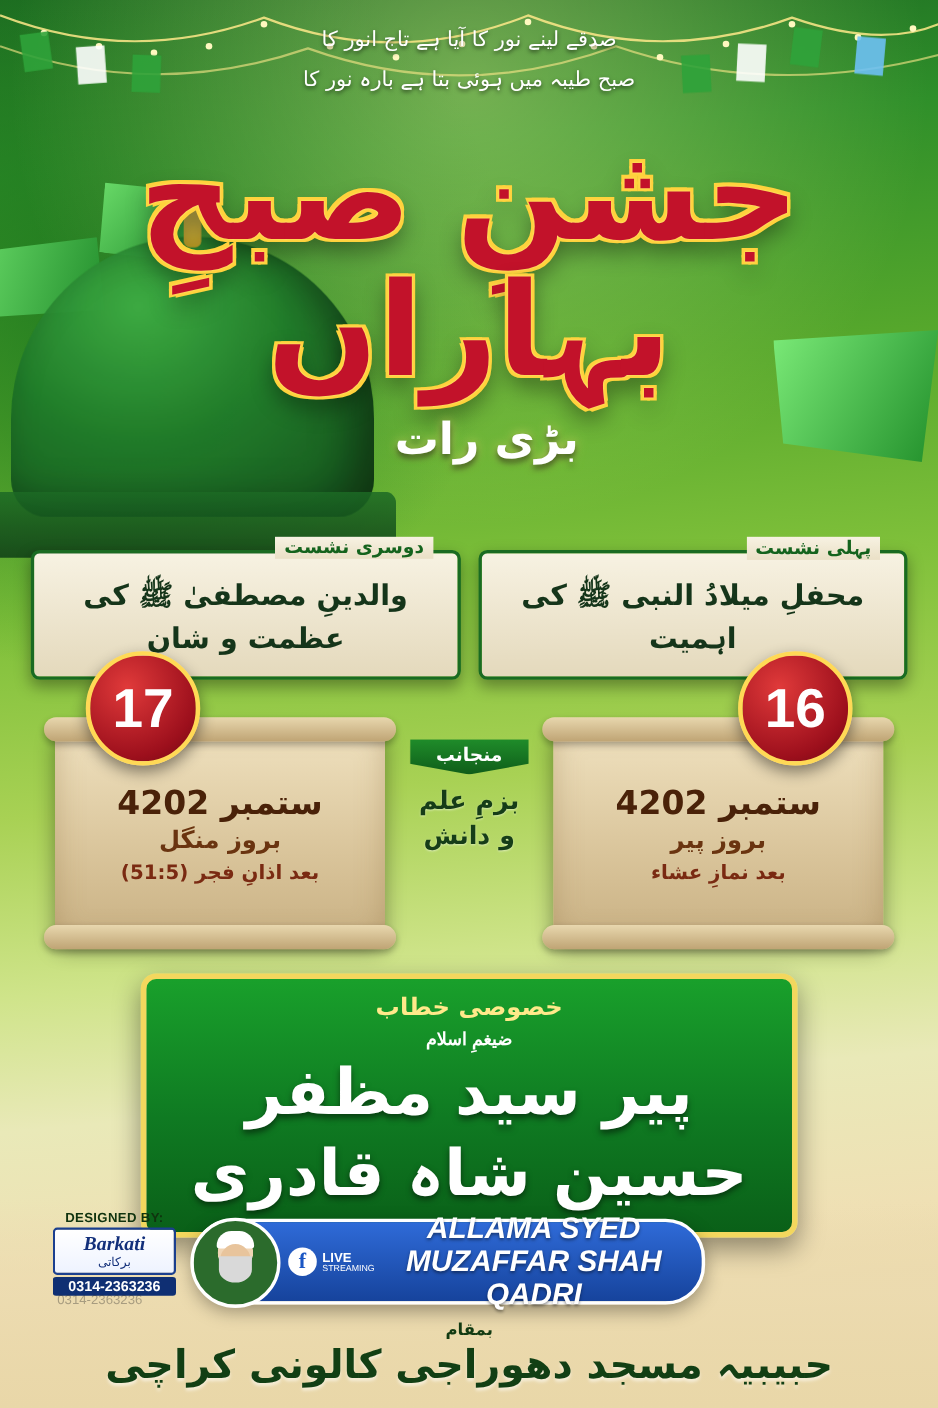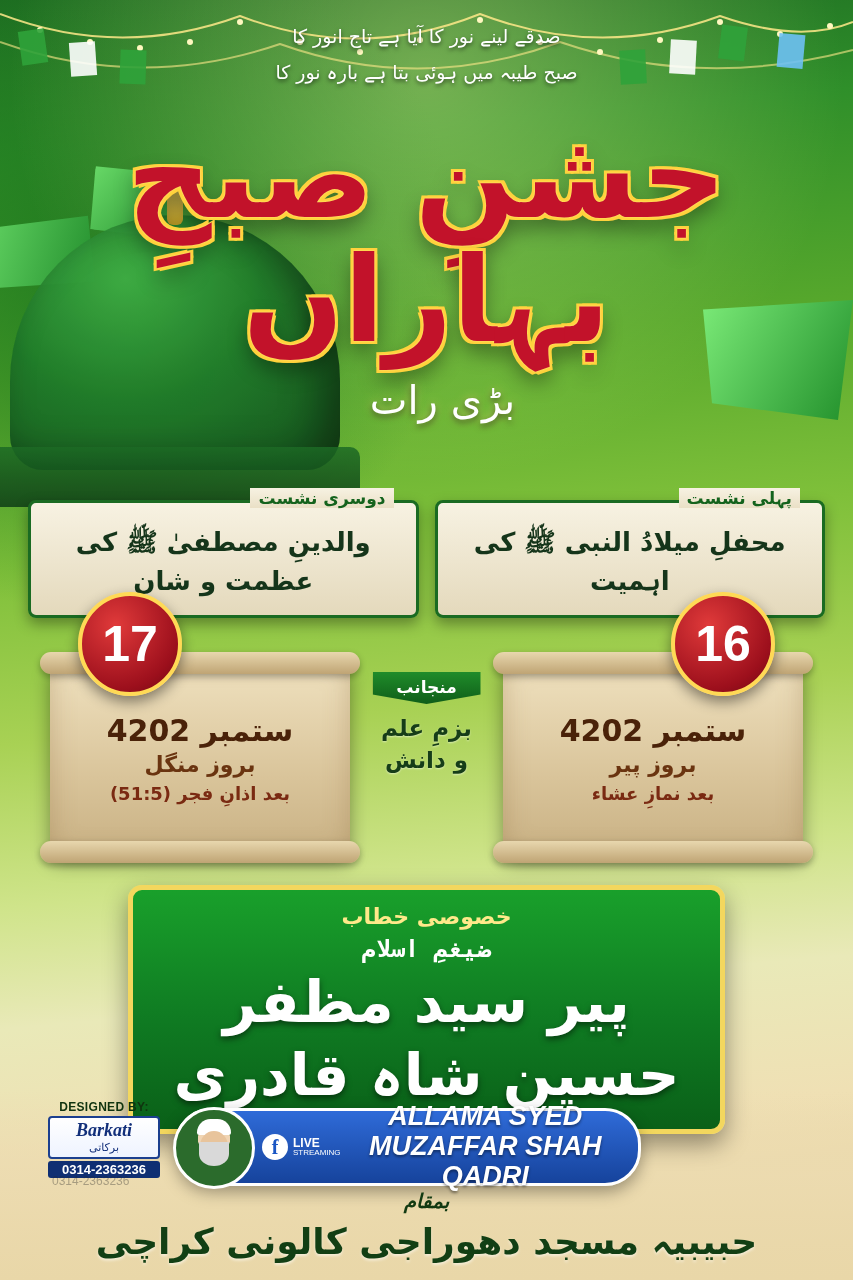--- a/index.html
+++ b/index.html
@@ -126,21 +126,21 @@
       -3px -3px 0 #ffd23c,
        3px -3px 0 #ffd23c,
       -3px 3px 0 #ffd23c,
        0 10px 22px rgba(0,0,0,.45);
     letter-spacing: -6px;
   }
   .title-sub {
     direction: rtl;
     font-family: "DejaVu Sans", sans-serif;
     font-size: 40px;
-    font-weight: normal;
+    font-weight: bold;
     color: #ffffff;
     margin-top: 14px;
     text-shadow: 0 3px 6px rgba(0,0,0,.55), 0 0 10px rgba(255,230,120,.6);
     margin-left: 32px;
   }
 
   
   .sessions {
     position: absolute;
     top: 500px; left: 28px; right: 28px;
@@ -299,22 +299,22 @@
   }
   .speaker-head {
     direction: rtl;
     font-family: "DejaVu Sans", sans-serif;
     font-size: 22px;
     font-weight: bold;
     color: #ffe98a;
   }
   .speaker-sub {
     direction: rtl;
-    font-family: Liberation Mono, monospace;
-    font-size: 24px;
+    font-family: Liberation Sans, sans-serif;
+    font-size: 16px;
     font-weight: bold;
     color: #ffffff;
     margin-top: 6px;
   }
   .speaker-name {
     direction: rtl;
     font-family: "DejaVu Sans", sans-serif;
     font-size: 58px;
     font-weight: bold;
     color: #ffffff;
@@ -444,25 +444,24 @@
   
   .venue {
     position: absolute;
     left: 0; right: 0; bottom: 18px;
     text-align: center;
     z-index: 8;
   }
   .venue-badge {
     direction: rtl;
     font-family: "DejaVu Sans", sans-serif;
-    font-size: 20px;
+    font-size: 15px;
     font-weight: bold;
     color: #123a12;
-    margin-bottom: 8px;
-    font-style: italic;
+    margin-bottom: 2px;
   }
   .venue-name {
     direction: rtl;
     font-family: "DejaVu Sans", sans-serif;
     font-size: 36px;
     font-weight: bold;
     color: #123f14;
     letter-spacing: -1px;
     text-shadow: 0 2px 3px rgba(255,255,255,.55);
   }

